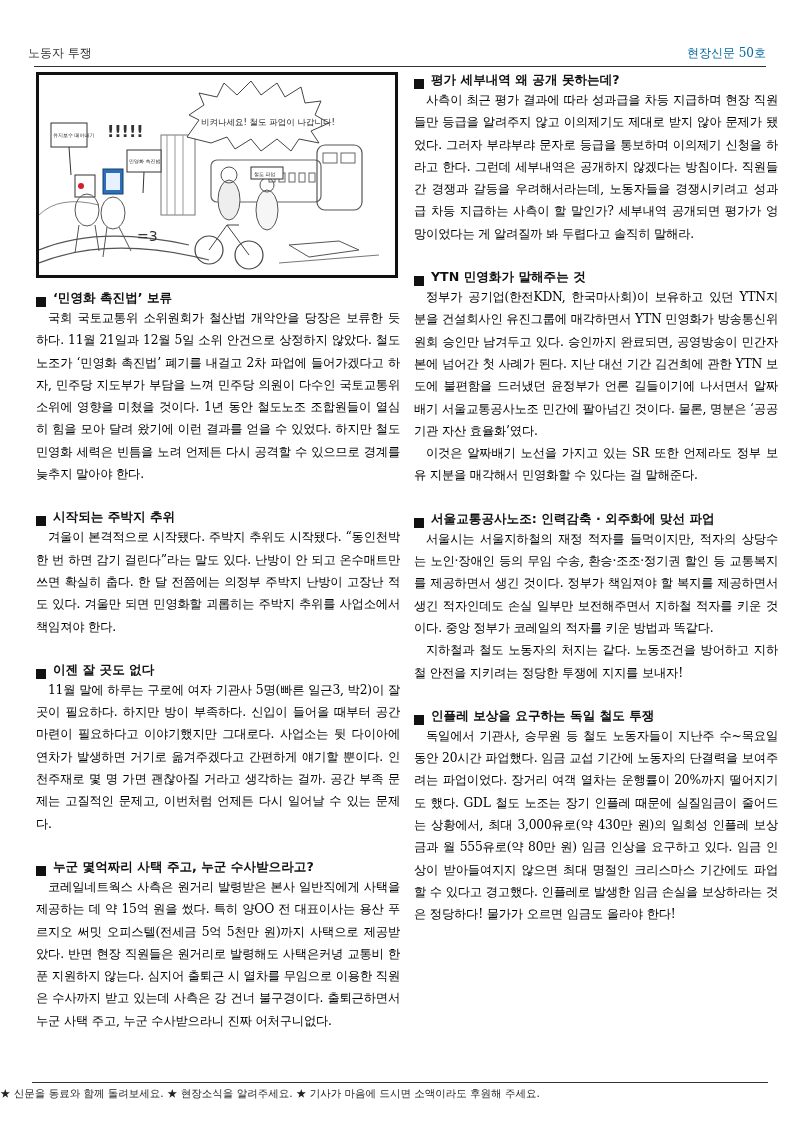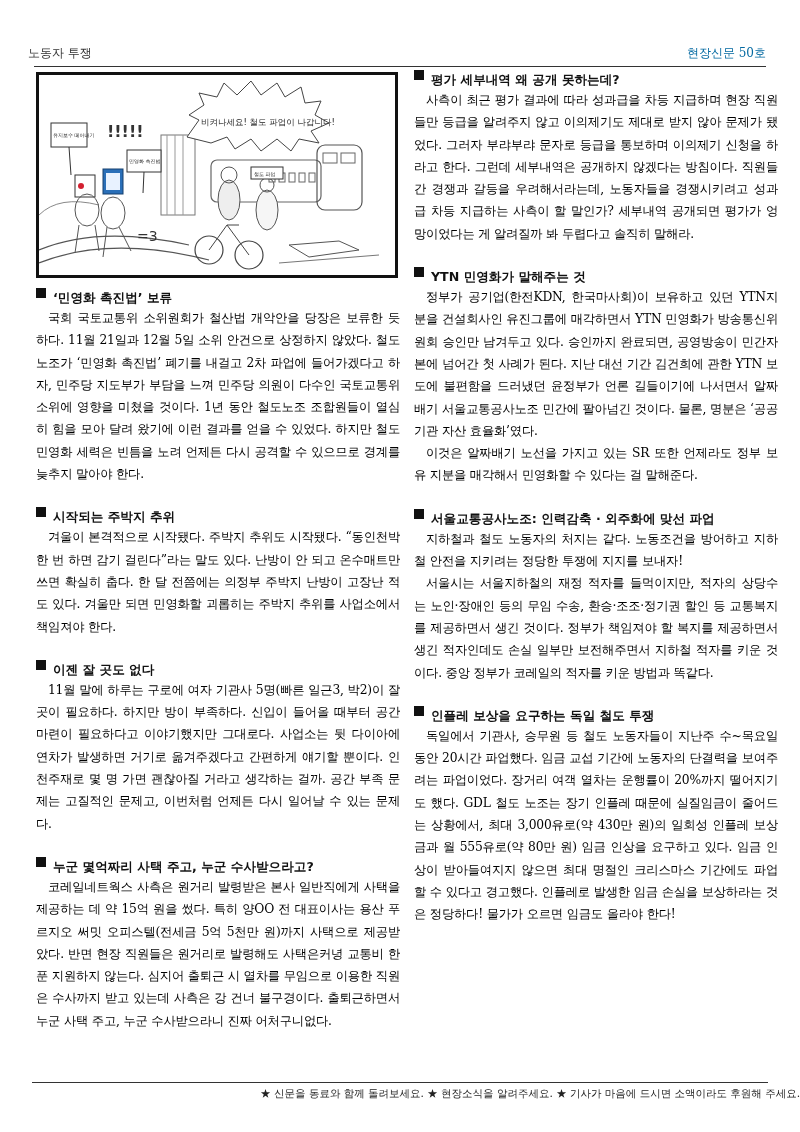--- a/index.html
+++ b/index.html
@@ -7,25 +7,25 @@
   body { position: relative; font-family: "DejaVu Serif", "Liberation Serif", serif; color: #222; overflow: hidden; }
   .hdr-left { position: absolute; left: 28px; top: 45px; font-size: 12px; color: #333; }
   .hdr-right { position: absolute; right: 34px; top: 45px; font-size: 12px; color: #0369a1; }
   .hdr-rule { position: absolute; left: 34px; right: 34px; top: 66px; border-top: 1.5px solid #333; }
   .col { position: absolute; top: 70px; width: 364px; }
   .col-left { left: 36px; }
   .col-right { left: 414px; }
   .cartoon { width: 362px; height: 206px; border: 3px solid #111; position: relative; background: #fff; overflow: hidden; margin-top: 2px; }
   .cartoon svg { position: absolute; left: 0; top: 0; }
   .section { margin-bottom: 22px; }
-  .sec-title { font-family: "DejaVu Sans", "Liberation Sans", sans-serif; font-weight: bold; font-size: 12.6px; color: #111; line-height: 19px; display: flex; align-items: flex-start; white-space: nowrap; }
+  .sec-title { font-family: "DejaVu Sans", "Liberation Sans", sans-serif; font-weight: bold; font-size: 12.6px; color: #111; line-height: 19px; display: flex; align-items: flex-end; white-space: nowrap; }
   .sq { display: inline-block; width: 10px; height: 10px; background: #111; margin-right: 7px; flex: none; }
   .sec-body p { font-size: 12.3px; line-height: 22.3px; text-align: justify; text-indent: 12px; color: #000000; letter-spacing: -0.2px; }
   .foot-rule { position: absolute; left: 32px; right: 32px; top: 1082px; border-top: 1.5px solid #333; }
-  .footer { position: absolute; left: 0; right: 0; top: 1087px; text-align: right; font-size: 10.5px; color: #222; }
+  .footer { position: absolute; left: 0; right: 0; top: 1087px; text-align: left; font-size: 10.5px; color: #222; }
   .bubble-text { font-family: "DejaVu Sans", sans-serif; font-size: 8.5px; fill: #222; }
   .sign-text { font-family: "DejaVu Sans", sans-serif; font-size: 5px; fill: #222; }
 </style>
 </head>
 <body>
 
 <div class="hdr-left">노동자 투쟁</div>
 <div class="hdr-right">현장신문 50호</div>
 <div class="hdr-rule"></div>
 
@@ -155,22 +155,22 @@
       <p>이것은 알짜배기 노선을 가지고 있는 SR 또한 언제라도 정부 보유 지분을 매각해서 민영화할 수 있다는 걸 말해준다.</p>
     </div>
   </div>
 
   <div class="section">
     <div class="sec-title">
         <span class="sq"></span>
         <span>서울교통공사노조: 인력감축 · 외주화에 맞선 파업</span>
       </div>
     <div class="sec-body">
+      <p>서울시는 서울지하철의 재정 적자를 들먹이지만, 적자의 상당수는 노인·장애인 등의 무임 수송, 환승·조조·정기권 할인 등 교통복지를 제공하면서 생긴 것이다. 정부가 책임져야 할 복지를 제공하면서 생긴 적자인데도 손실 일부만 보전해주면서 지하철 적자를 키운 것이다. 중앙 정부가 코레일의 적자를 키운 방법과 똑같다.</p>
       <p>지하철과 철도 노동자의 처지는 같다. 노동조건을 방어하고 지하철 안전을 지키려는 정당한 투쟁에 지지를 보내자!</p>
-      <p>서울시는 서울지하철의 재정 적자를 들먹이지만, 적자의 상당수는 노인·장애인 등의 무임 수송, 환승·조조·정기권 할인 등 교통복지를 제공하면서 생긴 것이다. 정부가 책임져야 할 복지를 제공하면서 생긴 적자인데도 손실 일부만 보전해주면서 지하철 적자를 키운 것이다. 중앙 정부가 코레일의 적자를 키운 방법과 똑같다.</p>
     </div>
   </div>
 
   <div class="section">
     <div class="sec-title">
         <span class="sq"></span>
         <span>인플레 보상을 요구하는 독일 철도 투쟁</span>
       </div>
     <div class="sec-body">
         <p>독일에서 기관사, 승무원 등 철도 노동자들이 지난주 수~목요일 동안 20시간 파업했다. 임금 교섭 기간에 노동자의 단결력을 보여주려는 파업이었다. 장거리 여객 열차는 운행률이 20%까지 떨어지기도 했다. GDL 철도 노조는 장기 인플레 때문에 실질임금이 줄어드는 상황에서, 최대 3,000유로(약 430만 원)의 일회성 인플레 보상금과 월 555유로(약 80만 원) 임금 인상을 요구하고 있다. 임금 인상이 받아들여지지 않으면 최대 명절인 크리스마스 기간에도 파업할 수 있다고 경고했다. 인플레로 발생한 임금 손실을 보상하라는 것은 정당하다! 물가가 오르면 임금도 올라야 한다!</p>

